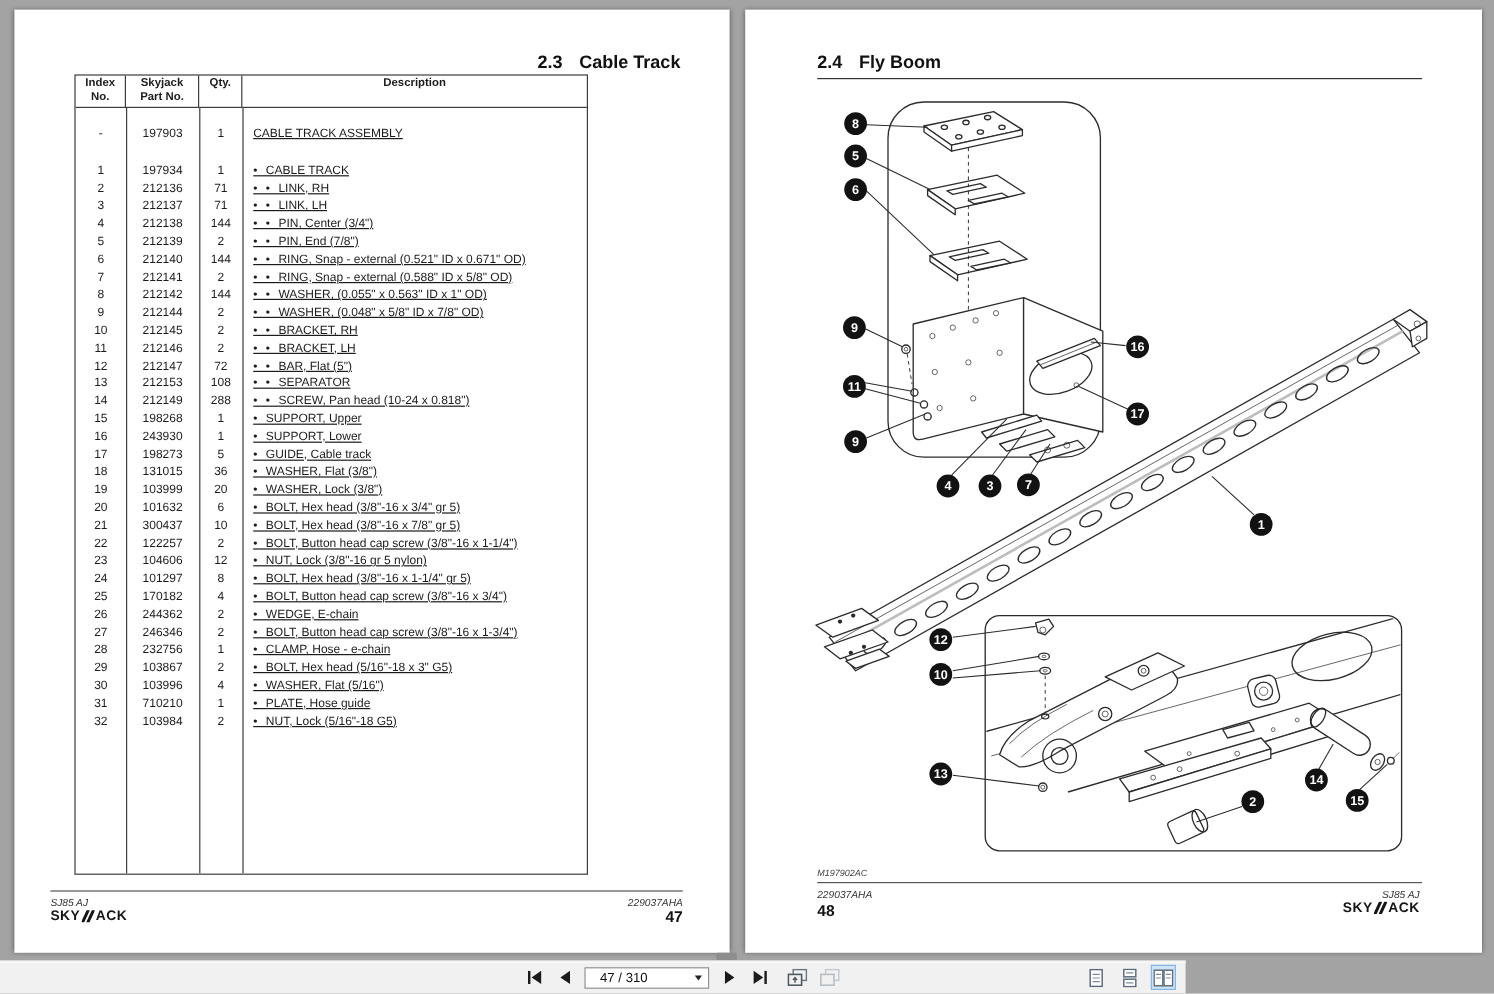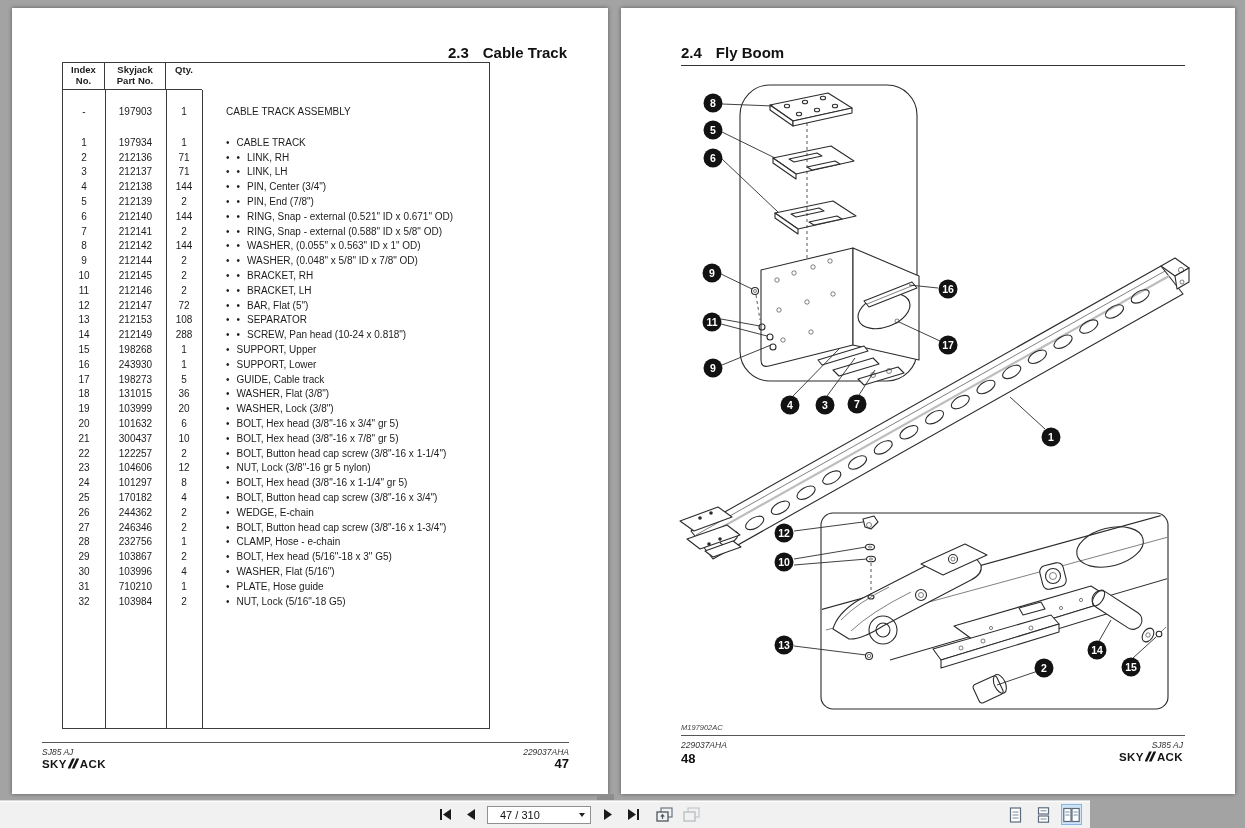--- a/index.html
+++ b/index.html
@@ -19,21 +19,21 @@
   
   .ptable{position:absolute;left:50px;top:54px;width:428px;border:1px solid #3c3c3c;box-sizing:border-box;font-size:10px;color:#1c1c1c;}
   .thead{display:grid;grid-template-columns:42px 61px 36px 1fr;}
   .thead .hc{border-right:1px solid #3c3c3c;border-bottom:1px solid #3c3c3c;text-align:center;font-weight:bold;font-size:9.5px;line-height:10.5px;padding:2px 0 3px;white-space:pre-line;}
   .thead .hc:last-child{border-right:none;}
   .tbody{position:relative;height:638px;overflow:hidden;padding-top:15px;box-sizing:border-box;}
   .trow{display:grid;grid-template-columns:42px 61px 36px 1fr;line-height:14.8px;}
   .trow.first{margin-bottom:16px;}
   .tc{white-space:nowrap;overflow:hidden;}
   .tc.ix,.tc.pn,.tc.qty{text-align:center;}
-  .tc.desc{padding-left:24px;}
+  .tc.desc{padding-left:9px;text-decoration:underline;}
   
   .colline{position:absolute;top:0;bottom:0;width:0;border-left:1px solid #3c3c3c;}
   .cl1{left:42px;}.cl2{left:103px;}.cl3{left:139px;}
 
   
   .f-rule{position:absolute;height:0;border-top:1px solid #555;}
   .fl-rule{left:30px;top:734px;width:527px;}
   .fr-rule{left:60px;top:727px;width:504px;}
   .ftxt{position:absolute;font-style:italic;font-size:8.5px;color:#333;white-space:nowrap;}
   .fpage{position:absolute;font-weight:bold;font-size:13px;color:#111;}
@@ -49,21 +49,21 @@
   .fine{fill:none;stroke:#2b2b2b;stroke-width:.6;}
   .lite{fill:none;stroke:#bdbdbd;stroke-width:2.2;}
   .dark{fill:#2b2b2b;stroke:none;}
   .dsh{fill:none;stroke:#2b2b2b;stroke-width:.8;stroke-dasharray:3,3;}
   .ldr{stroke:#2b2b2b;stroke-width:.9;}
   #callout-layer circle{fill:#121212;stroke:none;}
   #callout-layer text{fill:#fff;font-family:"Liberation Sans",sans-serif;font-size:10.5px;font-weight:bold;text-anchor:middle;}
 
   
   .hthumb{position:absolute;left:597px;top:794px;width:17px;height:7px;background:#8d8d8d;border-radius:1px;}
-  .toolbar{position:absolute;left:0;bottom:0;width:1090px;height:27px;background:#f1f1f1;border-top:1px solid #d7d7d7;box-shadow:inset 0 1px 0 #fdfdfd;display:flex;}
+  .toolbar{position:absolute;left:0;bottom:0;width:988px;height:27px;background:#f1f1f1;border-top:1px solid #d7d7d7;box-shadow:inset 0 1px 0 #fdfdfd;display:flex;}
   .navgrp{display:flex;align-items:center;gap:9px;margin-left:437px;}
   .tbtn{display:flex;align-items:center;justify-content:center;width:16px;height:18px;cursor:pointer;background:none;border:none;padding:0;}
   .pagebox{position:relative;width:104px;height:18px;background:#fff;border:1px solid #919191;box-sizing:border-box;font-size:11px;color:#111;line-height:16px;padding-left:12px;cursor:pointer;}
   .pagebox .caret{position:absolute;right:5px;top:6px;width:0;height:0;border-left:3.5px solid transparent;border-right:3.5px solid transparent;border-top:4.5px solid #222;}
   .viewbtns{display:flex;align-items:center;gap:8px;margin-left:14px;}
   .laygrp{position:absolute;right:8px;top:3px;display:flex;align-items:center;gap:7px;}
   .laybtn{width:21px;height:21px;display:flex;align-items:center;justify-content:center;border:1px solid transparent;cursor:pointer;background:none;padding:0;}
   .laybtn.sel{background:#cfe3f6;border:1px solid #86b7e4;}
 </style>
 </head>
@@ -76,20 +76,21 @@
       <span class="num">2.3</span><span>Cable Track</span>
     </div>
 
     <div class="ptable">
       <div class="thead">
         <div class="hc">Index
 No.</div>
         <div class="hc">Skyjack
 Part No.</div>
         <div class="hc">Qty.</div>
+        <div class="hc">Description</div>
       </div>
       <div class="tbody">
         <div class="colline cl1"></div>
         <div class="colline cl2"></div>
         <div class="colline cl3"></div>
       <div class="trow first">
             <div class="tc ix">-</div>
             <div class="tc pn">197903</div>
             <div class="tc qty">1</div>
             <div class="tc desc">CABLE TRACK ASSEMBLY</div>

